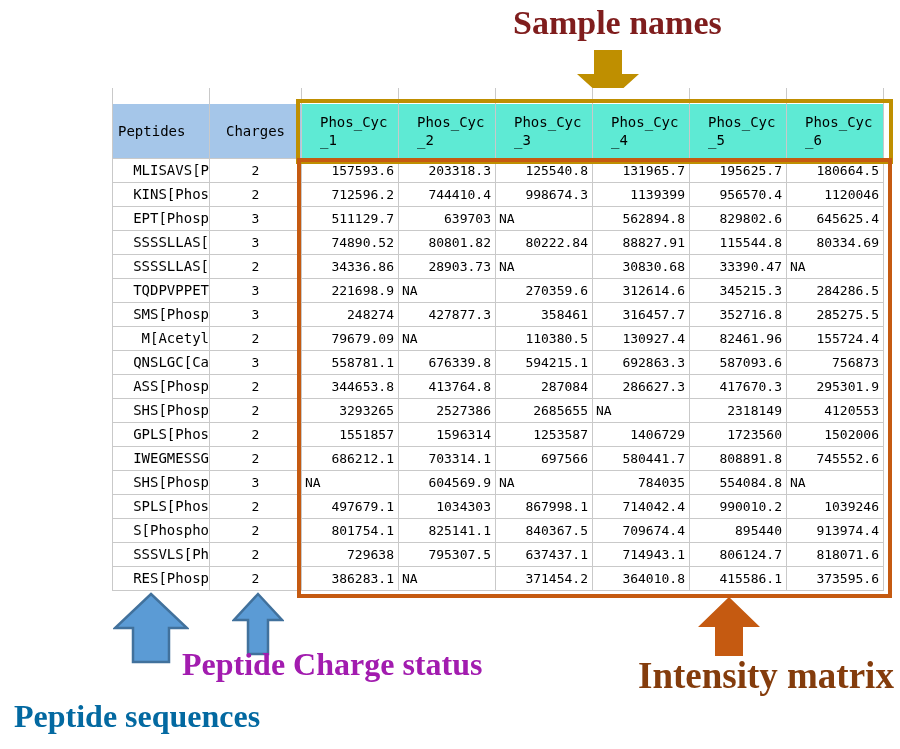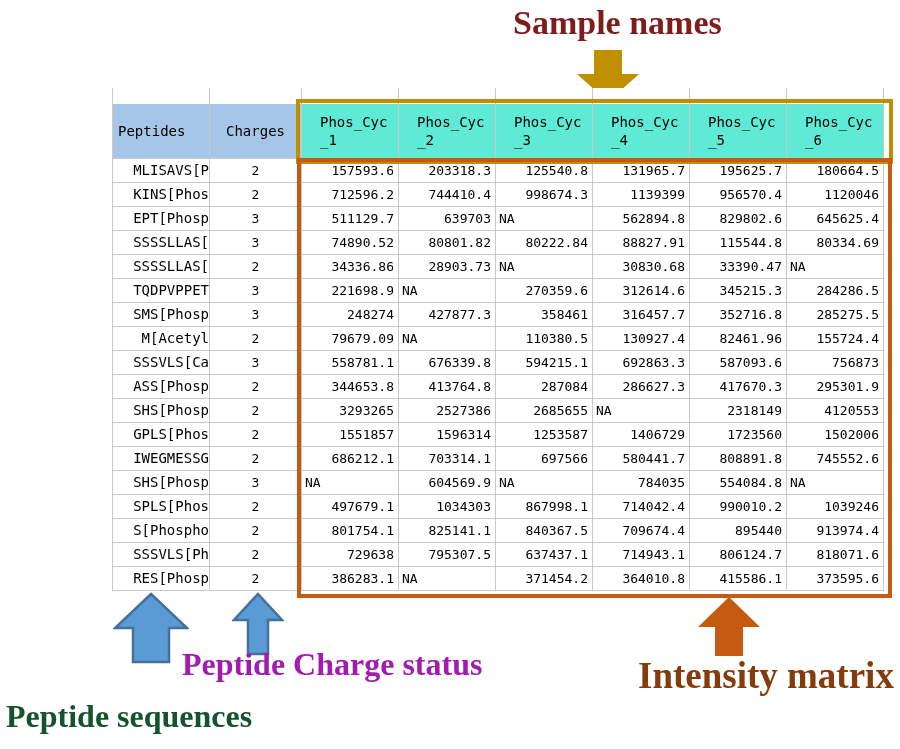--- a/index.html
+++ b/index.html
@@ -2,21 +2,21 @@
 <html><head>
 <meta charset="utf-8">
 <style>
   html,body{margin:0;padding:0;background:#fff;}
   #stage{position:relative;width:900px;height:749px;background:#fff;overflow:hidden;
          font-family:"DejaVu Sans Mono",monospace;}
   .annot{position:absolute;font-family:"Liberation Serif","DejaVu Serif",serif;
          font-weight:bold;white-space:nowrap;}
   #sample-names{left:505px;top:4px;font-size:34px;color:#7f1d1d;margin-left:8px;}
   #peptide-charge{left:182px;top:646px;font-size:32px;color:#a21caf;}
-  #peptide-seq{left:6px;top:698px;font-size:32px;color:#14532d;}
+  #peptide-seq{left:14px;top:698px;font-size:32px;color:#0369a1;}
   #intensity-matrix{left:606px;top:654px;font-size:37px;color:#843C0C;margin-left:32px;}
   .arrow{position:absolute;}
   
   #sheet{position:absolute;left:112px;top:88px;width:735px;}
   .trow{display:grid;grid-template-columns:98px 92px repeat(6,97px);}
   .td{box-sizing:border-box;border-right:1px solid #C9C9C9;border-bottom:1px solid #C9C9C9;
       background:#fff;font-size:13px;color:#000;height:24px;line-height:23px;
       overflow:hidden;white-space:nowrap;}
   .first{border-left:1px solid #C9C9C9;}
   .spacer .td{height:16px;border-bottom:none;}
@@ -160,21 +160,21 @@
           <div class="td first peptide">M[Acetyl</div>
           <div class="td charge">2</div>
           <div class="td val">79679.09</div>
           <div class="td na">NA</div>
           <div class="td val">110380.5</div>
           <div class="td val">130927.4</div>
           <div class="td val">82461.96</div>
           <div class="td val">155724.4</div>
         </div>
         <div class="trow">
-          <div class="td first peptide">SSSVLS[Ca</div>
+          <div class="td first peptide">QNSLGC[Ca</div>
           <div class="td charge">3</div>
           <div class="td val">558781.1</div>
           <div class="td val">676339.8</div>
           <div class="td val">594215.1</div>
           <div class="td val">692863.3</div>
           <div class="td val">587093.6</div>
           <div class="td val">756873</div>
         </div>
         <div class="trow">
           <div class="td first peptide">ASS[Phosp</div>

